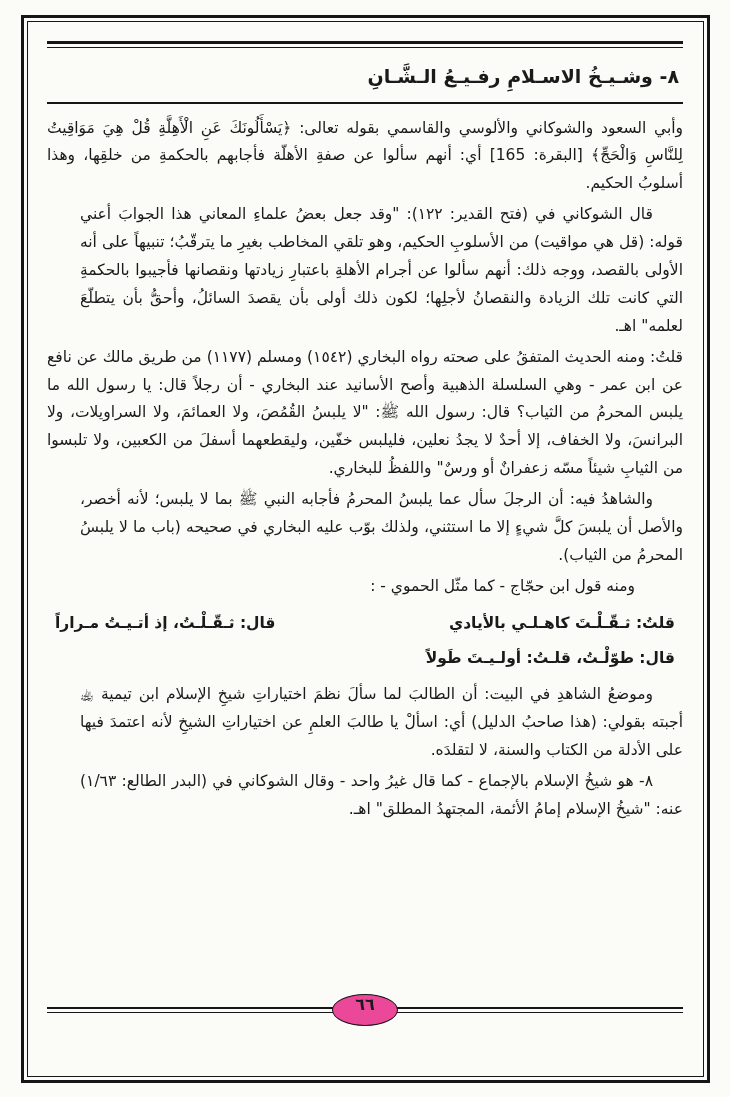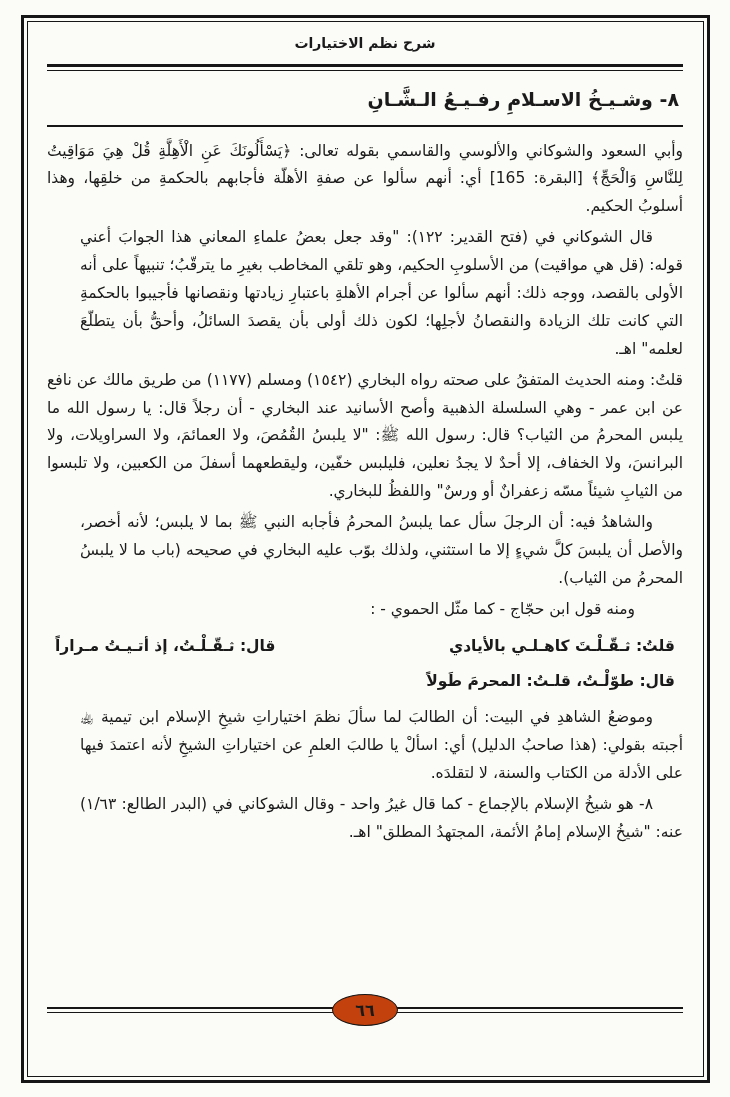--- a/index.html
+++ b/index.html
@@ -76,40 +76,39 @@
     position: absolute; left: 0; right: 0;
     background: #161616;
   }
   .footer-line.l1 { top: 16px; height: 1.8px; }
   .footer-line.l2 { top: 21px; height: 1px; }
   .page-number-oval {
     position: absolute;
     left: 50%; top: 3px;
     transform: translateX(-50%);
     width: 66px; height: 32px;
-    background: #c2410c;
+    background: #ec4899;
     border: 1.7px solid #161616;
     border-radius: 50%;
     display: flex;
-    align-items: center;
+    align-items: flex-start;
     justify-content: center;
     font-size: 16px;
     font-weight: 700;
   }
 </style>
 </head>
 <body>
 
 <div class="frame-outer">
   <div class="frame-inner"></div>
 </div>
 
 <div class="content">
 
-  <div class="running-head">شرح نظم الاختيارات</div>
 
   <div class="rule-double">
     <div class="thick"></div>
     <div class="thin"></div>
   </div>
 
   <div class="title-verse">
     <span>٨- وشـيـخُ الاسـلامِ رفـيـعُ الـشَّـانِ</span>
   </div>
 
@@ -126,21 +125,21 @@
     <p class="para indent">والشاهدُ فيه: أن الرجلَ سأل عما يلبسُ المحرمُ فأجابه النبي ﷺ بما لا يلبس؛ لأنه أخصر، والأصل أن يلبسَ كلَّ شيءٍ إلا ما استثني، ولذلك بوّب عليه البخاري في صحيحه (باب ما لا يلبسُ المحرمُ من الثياب).</p>
 
     <p class="para indent-lg">ومنه قول ابن حجّاج - كما مثّل الحموي - :</p>
 
     <div class="poetry">
       <div class="poetry-row">
         <span>قلتُ: ثـقّـلْـتَ كاهـلـي بالأيادي</span>
         <span>قال: ثـقّـلْـتُ، إذ أتـيـتُ مـراراً</span>
       </div>
       <div class="poetry-row">
-        <span>قال: طوّلْـتُ، قلـتُ: المحرمَ طَولاً</span>
+        <span>قال: طوّلْـتُ، قلـتُ: أولـيـتَ طَولاً</span>
       </div>
     </div>
 
     <p class="para indent">وموضعُ الشاهدِ في البيت: أن الطالبَ لما سألَ نظمَ اختياراتِ شيخِ الإسلام ابن تيمية ﵀ أجبته بقولي: (هذا صاحبُ الدليل) أي: اسألْ يا طالبَ العلمِ عن اختياراتِ الشيخِ لأنه اعتمدَ فيها على الأدلة من الكتاب والسنة، لا لتقلدَه.</p>
 
     <p class="para indent">٨- هو شيخُ الإسلام بالإجماع - كما قال غيرُ واحد - وقال الشوكاني في (البدر الطالع: ١/٦٣) عنه: "شيخُ الإسلام إمامُ الأئمة، المجتهدُ المطلق" اهـ.</p>
 
   </div>
 </div>
 

